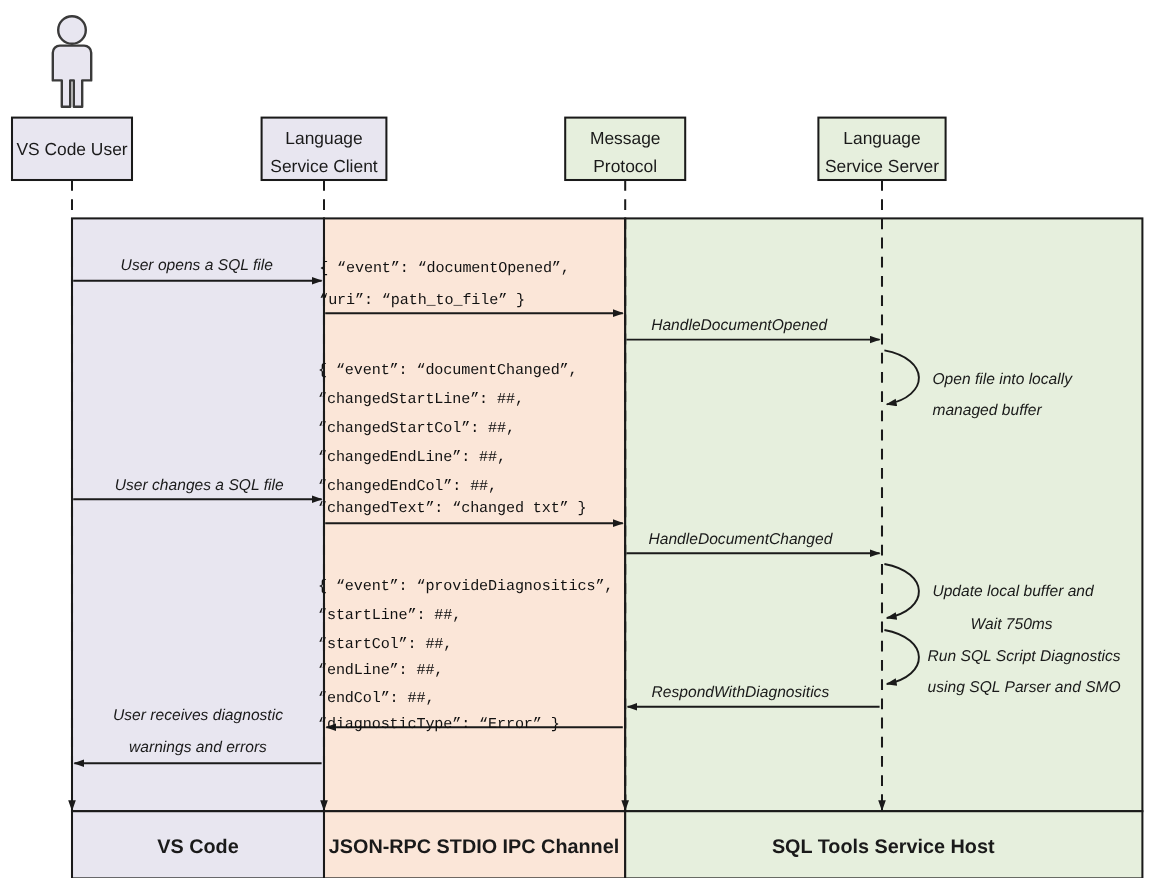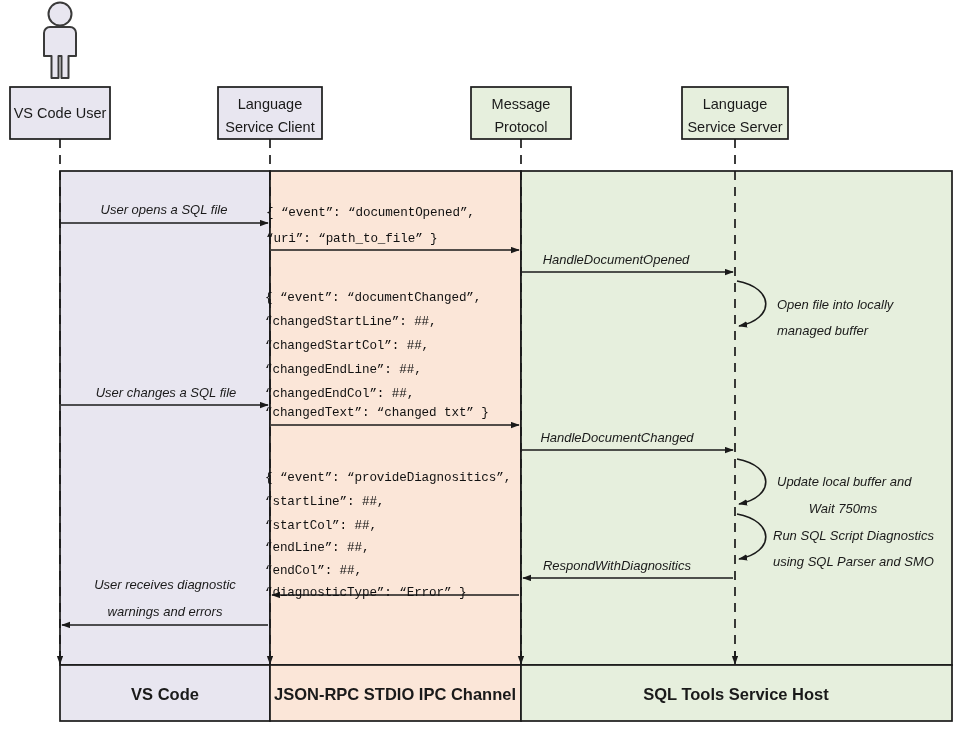--- a/index.html
+++ b/index.html
@@ -10,21 +10,21 @@
   body {
     width: 962px;
     height: 732px;
     position: relative;
     font-family: "Liberation Sans", sans-serif;
     overflow: hidden;
   }
   #diagram-root {
     position: absolute;
     left: 0;
-    top: 1px;
+    top: 12px;
     width: 962px;
     height: 628px;
   }
   svg#seq {
     position: absolute;
     left: 0;
     top: 0;
     width: 962px;
     height: 732px;
     display: block;

